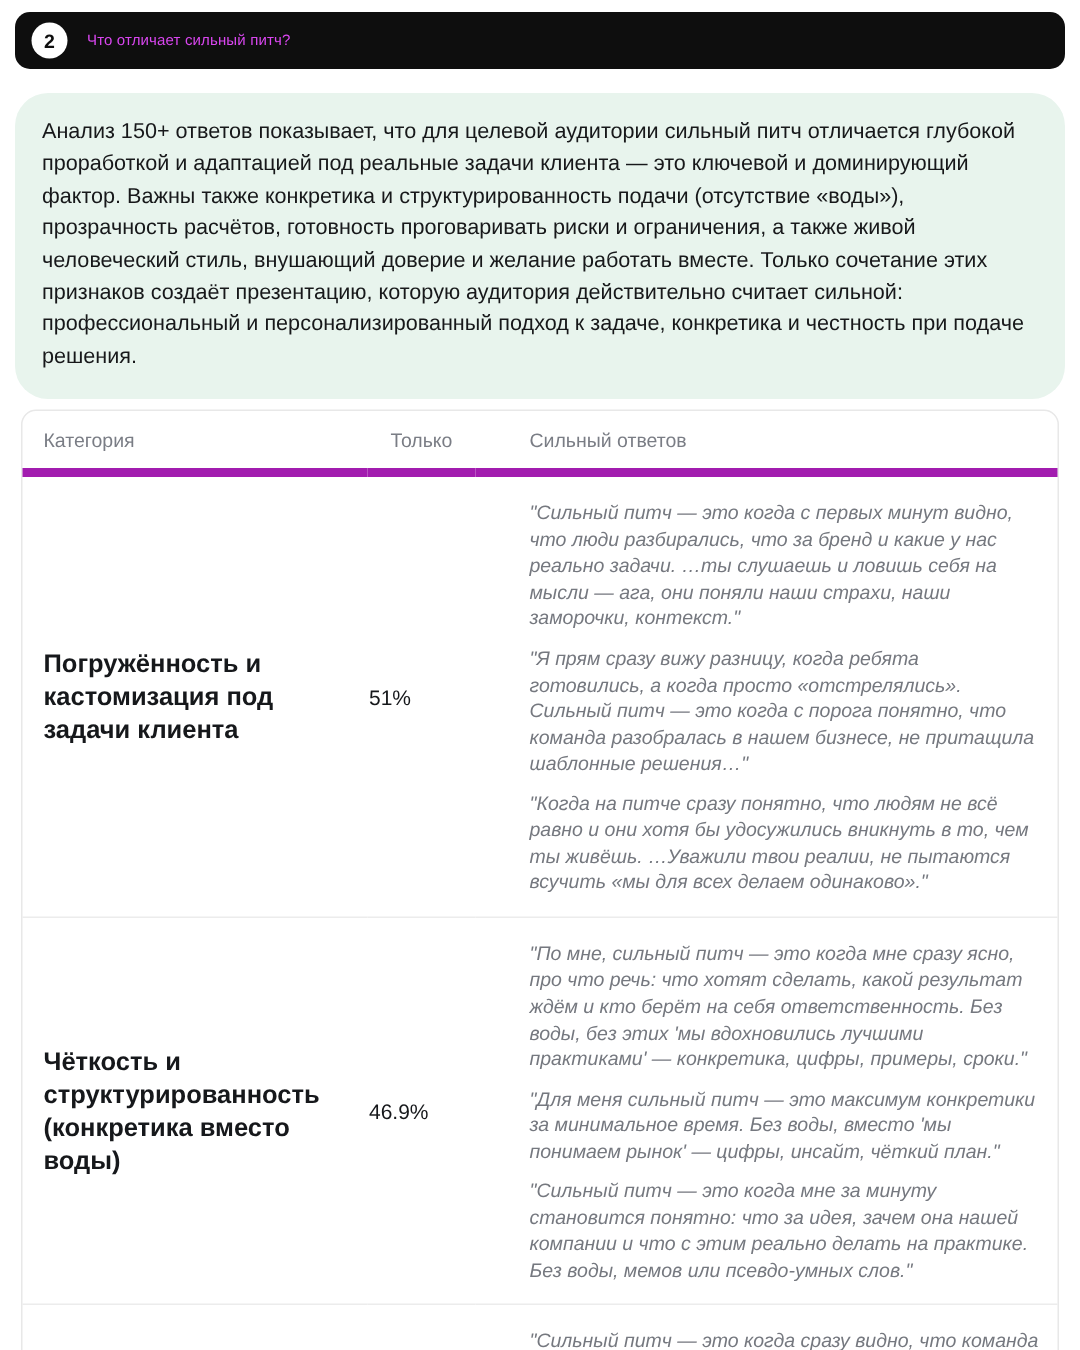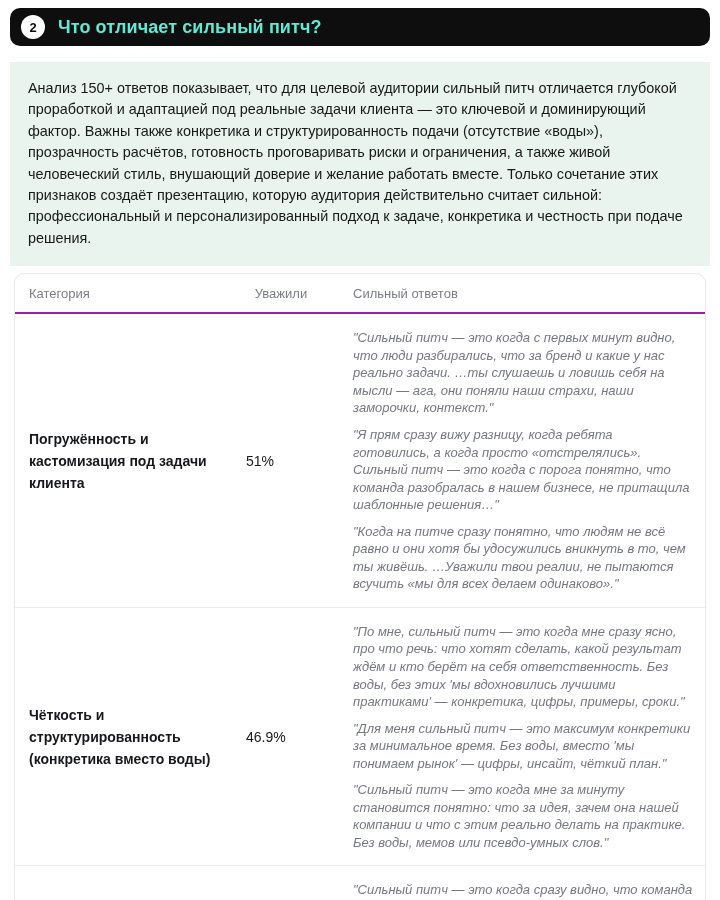--- a/index.html
+++ b/index.html
@@ -21,59 +21,59 @@
     padding: 0 14px 0 11px;
   }
   .badge {
     flex: 0 0 auto;
     width: 24px; height: 24px; border-radius: 50%;
     background: #ffffff; color: #0e0e0e;
     font-weight: 700; font-size: 13px;
     display: flex; align-items: center; justify-content: center;
   }
   .section-title {
-    color: #5eead4; font-size: 18px; font-weight: 700;
+    color: #d946ef; font-size: 10px; font-weight: 400;
     margin-left: 13px; letter-spacing: 0.1px;
   }
 
   
   .summary-box {
     margin-top: 16px;
     background: #e8f4ed;
-    border-radius: 0;
+    border-radius: 22px;
     padding: 16px 18px 17px;
   }
   .summary-box p {
     margin: 0;
     font-size: 14.4px; line-height: 21.4px;
     color: #17181a;
   }
 
   
   .table-card {
     margin: 7px 4px 0;
     border: 1px solid #e8e8e8;
     border-radius: 10px;
   }
   table { width: 100%; border-collapse: collapse; table-layout: fixed; }
   th {
     color: #7a7d85; font-weight: 400; font-size: 13px;
     text-align: left;
     padding: 12px 0 11px;
-    border-bottom: 2px solid #a21caf;
+    border-bottom: 6px solid #a21caf;
   }
   th.col-cat { width: 230px; padding-left: 14px; }
   th.col-pct { width: 72px; text-align: center; }
   th.col-ex  { padding-left: 36px; }
 
   td { border-bottom: 1px solid #ececec; vertical-align: middle; }
   tr.row-last td { border-bottom: none; }
   td.cat {
     padding: 16px 12px 16px 14px;
-    font-weight: 700; font-size: 14px; line-height: 22px;
+    font-weight: 700; font-size: 17px; line-height: 22px;
     color: #16181b;
   }
   td.pct {
     text-align: left;
     font-size: 14px; color: #16181b;
   }
   td.ex {
     vertical-align: top;
     padding: 15px 12px 14px 36px;
   }
@@ -101,21 +101,21 @@
 
   <div class="summary-box">
     <p>Анализ 150+ ответов показывает, что для целевой аудитории сильный питч отличается глубокой проработкой и адаптацией под реальные задачи клиента — это ключевой и доминирующий фактор. Важны также конкретика и структурированность подачи (отсутствие «воды»), прозрачность расчётов, готовность проговаривать риски и ограничения, а также живой человеческий стиль, внушающий доверие и желание работать вместе. Только сочетание этих признаков создаёт презентацию, которую аудитория действительно считает сильной: профессиональный и персонализированный подход к задаче, конкретика и честность при подаче решения.</p>
   </div>
 
   <div class="table-card">
     <table>
       <thead>
         <tr>
           <th class="col-cat">Категория</th>
-          <th class="col-pct">Уважили</th>
+          <th class="col-pct">Только</th>
           <th class="col-ex">Сильный ответов</th>
         </tr>
       </thead>
       <tbody>
         <tr class="row-0">
           <td class="cat">Погружённость и кастомизация под задачи клиента</td>
           <td class="pct">51%</td>
           <td class="ex">
             <p class="quote">"Сильный питч — это когда с первых минут видно, что люди разбирались, что за бренд и какие у нас реально задачи. …ты слушаешь и ловишь себя на мысли — ага, они поняли наши страхи, наши заморочки, контекст."</p>
             <p class="quote">"Я прям сразу вижу разницу, когда ребята готовились, а когда просто «отстрелялись». Сильный питч — это когда с порога понятно, что команда разобралась в нашем бизнесе, не притащила шаблонные решения…"</p>

